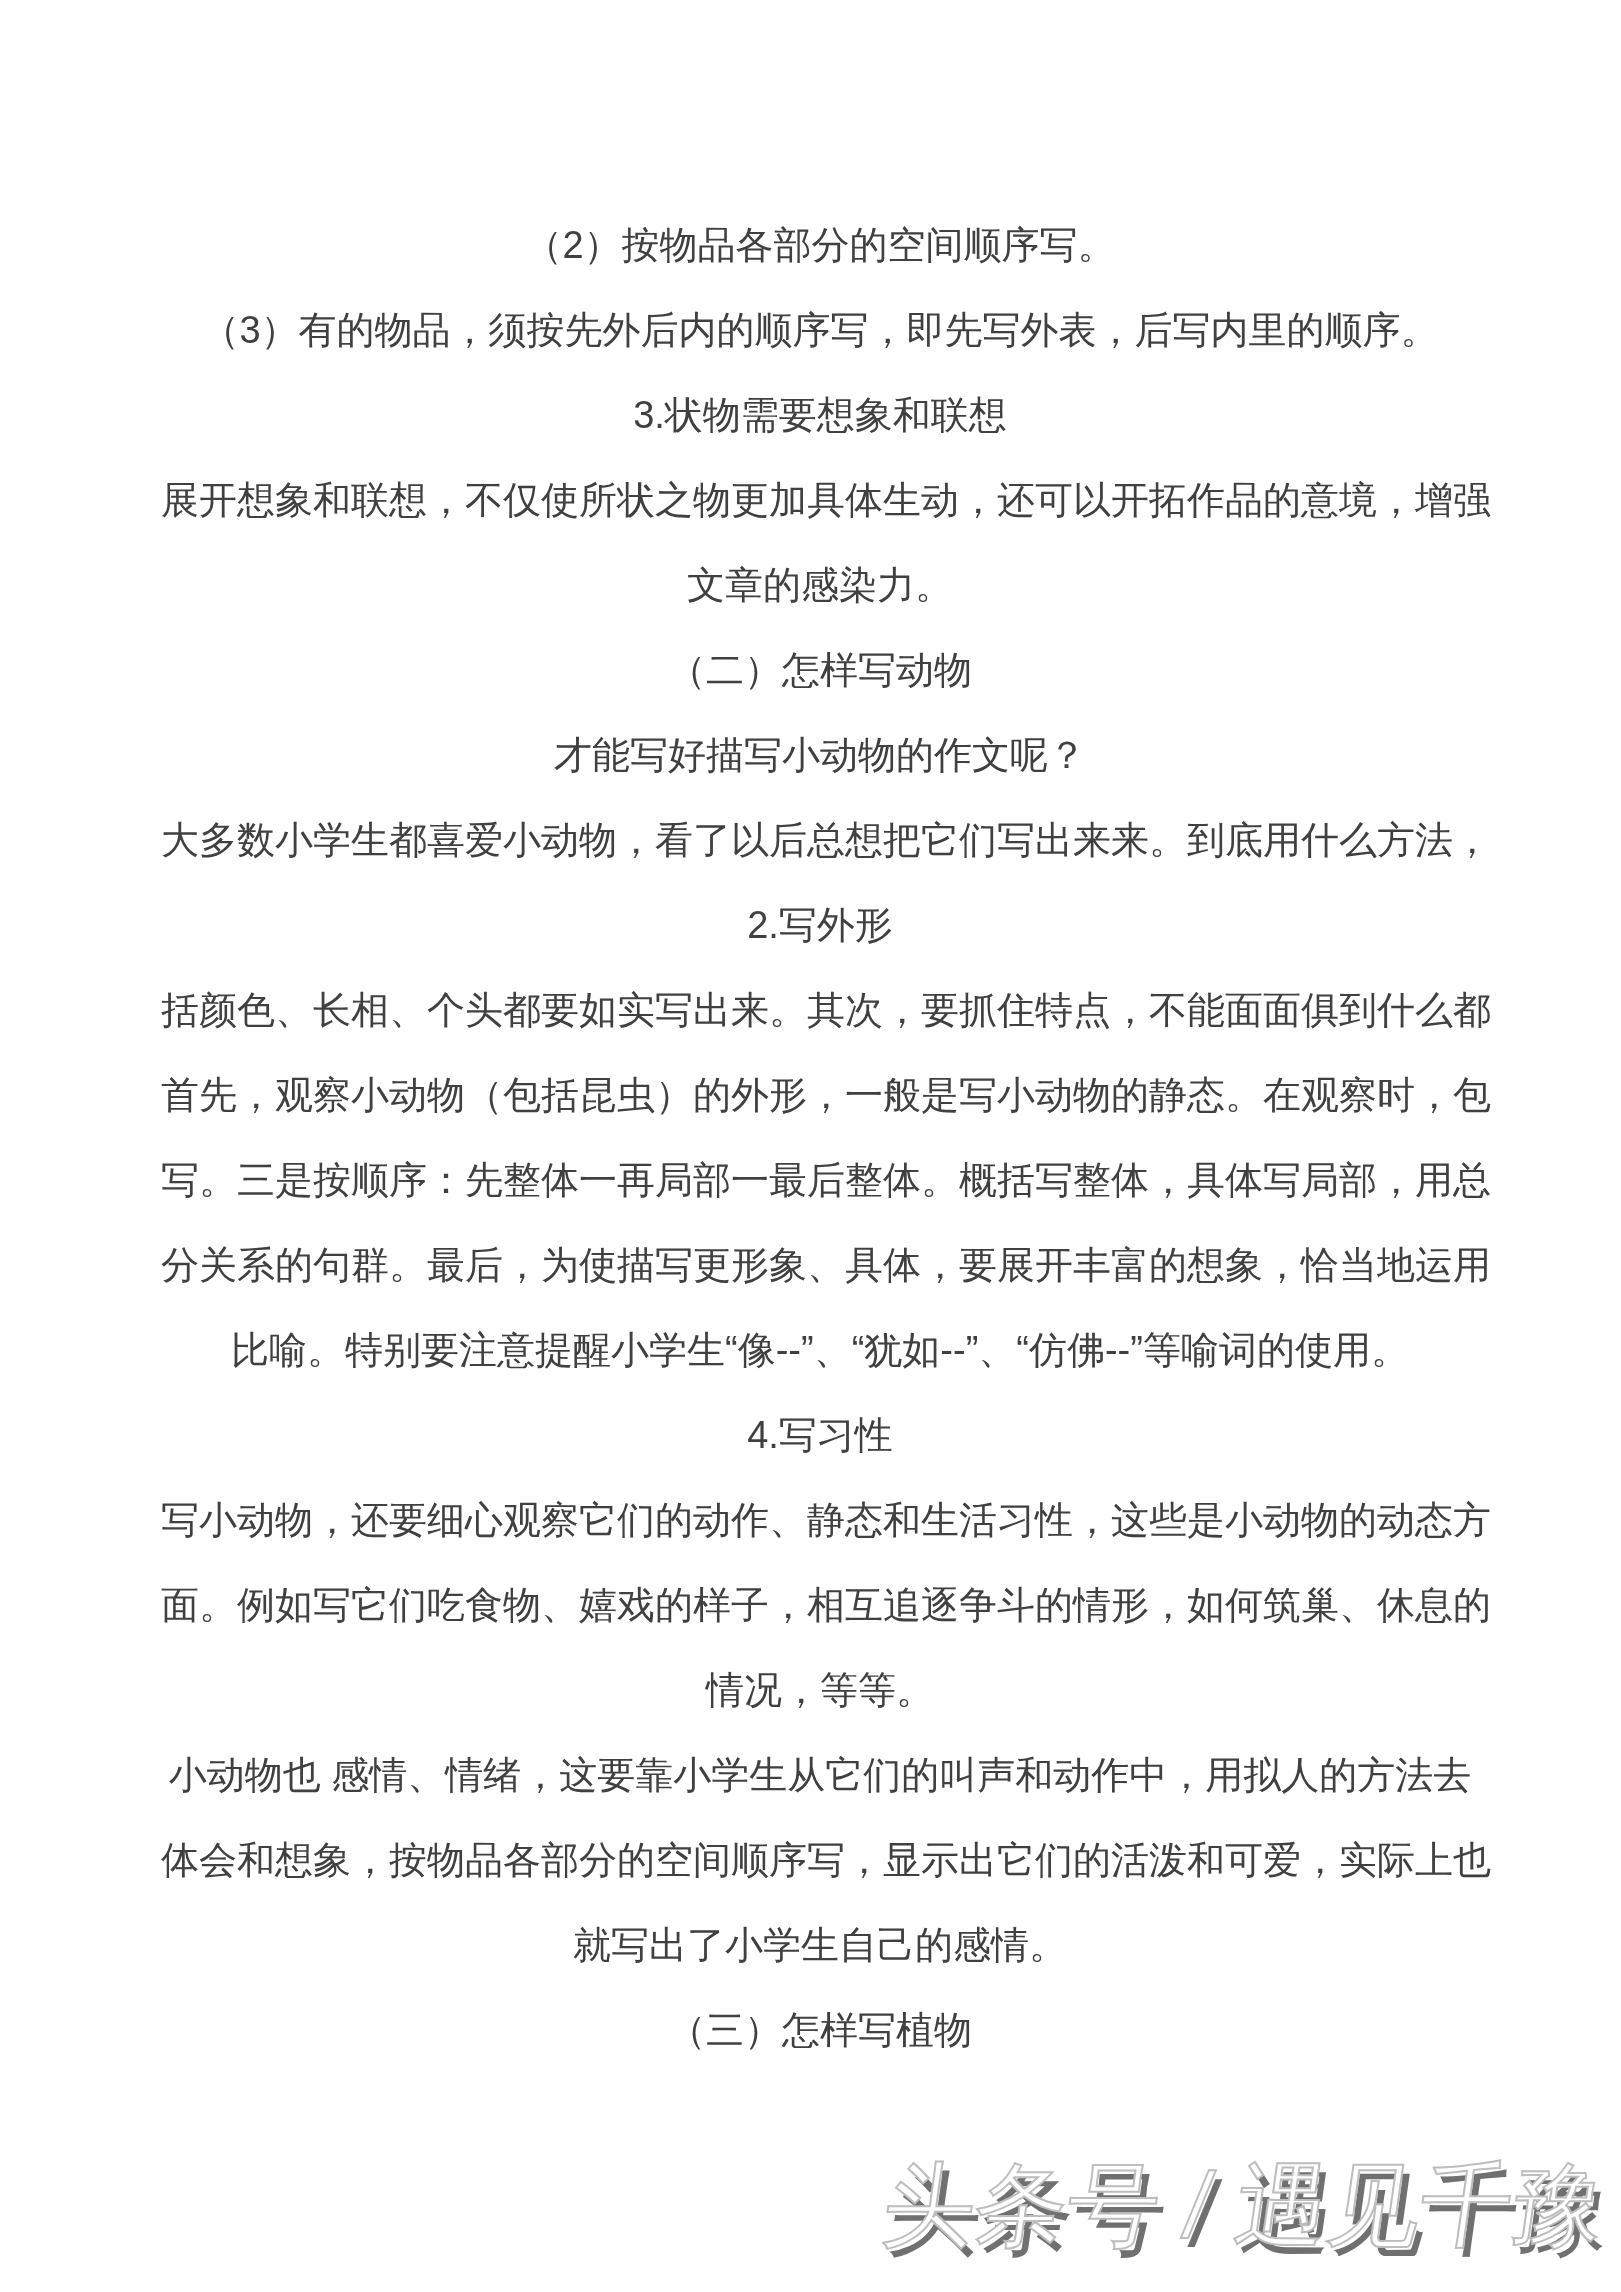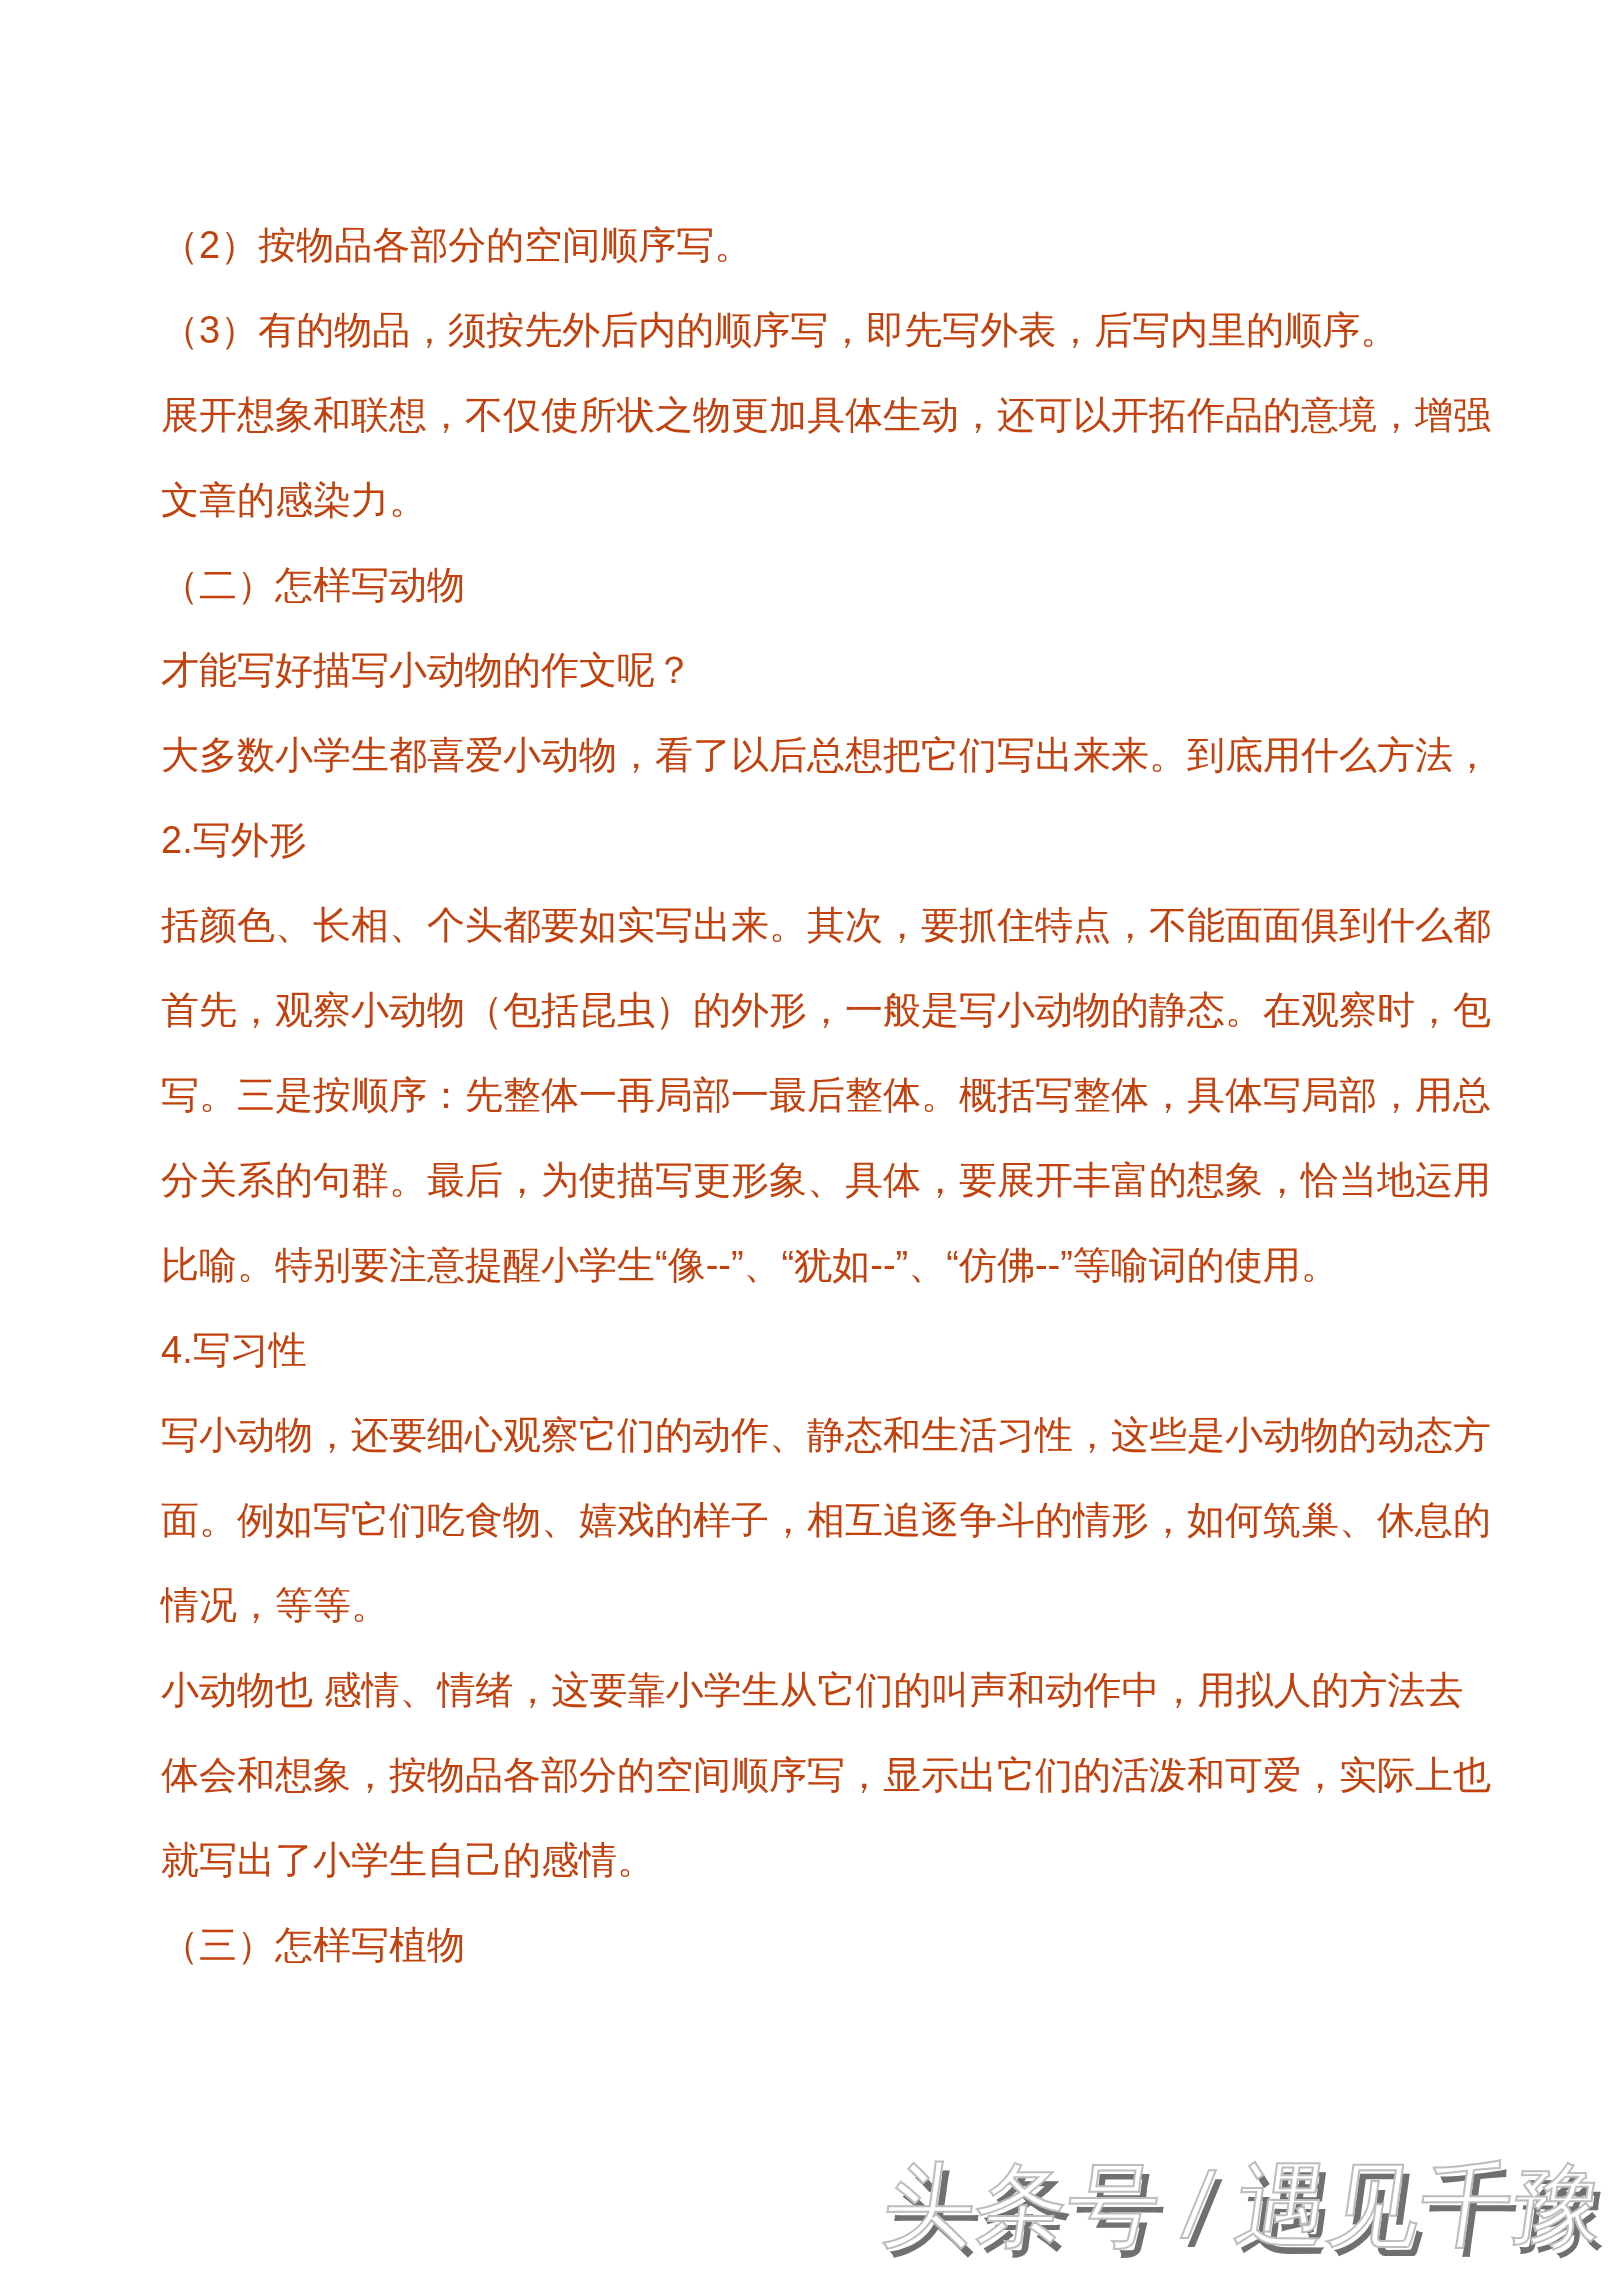--- a/index.html
+++ b/index.html
@@ -17,23 +17,24 @@
   .doc {
     position: absolute;
     left: 161px;
     top: 220px;
     width: 1318px;
   }
   .line {
     height: 85px;
     font-size: 38px;
     line-height: 51px;
-    color: #c2410c;
+    color: #404040;
     white-space: pre;
     letter-spacing: 0;
+    text-align: center;
   }
   .watermark {
     position: absolute;
     right: 25.5px;
     bottom: 25.5px;
     font-size: 92px;
     font-weight: 400;
     white-space: nowrap;
     color: #ffffff;
     -webkit-text-stroke: 2px #bdbdbd;
@@ -41,20 +42,21 @@
     transform: skewX(-8deg);
     transform-origin: bottom right;
   }
 </style>
 </head>
 <body>
 
 <div class="doc">
     <div class="line">（2）按物品各部分的空间顺序写。</div>
     <div class="line">（3）有的物品，须按先外后内的顺序写，即先写外表，后写内里的顺序。</div>
+    <div class="line">3.状物需要想象和联想</div>
     <div class="line">展开想象和联想，不仅使所状之物更加具体生动，还可以开拓作品的意境，增强</div>
     <div class="line">文章的感染力。</div>
     <div class="line">（二）怎样写动物</div>
     <div class="line">才能写好描写小动物的作文呢？</div>
     <div class="line">大多数小学生都喜爱小动物，看了以后总想把它们写出来来。到底用什么方法，</div>
     <div class="line">2.写外形</div>
     <div class="line">括颜色、长相、个头都要如实写出来。其次，要抓住特点，不能面面俱到什么都</div>
     <div class="line">首先，观察小动物（包括昆虫）的外形，一般是写小动物的静态。在观察时，包</div>
     <div class="line">写。三是按顺序：先整体一再局部一最后整体。概括写整体，具体写局部，用总</div>
     <div class="line">分关系的句群。最后，为使描写更形象、具体，要展开丰富的想象，恰当地运用</div>

